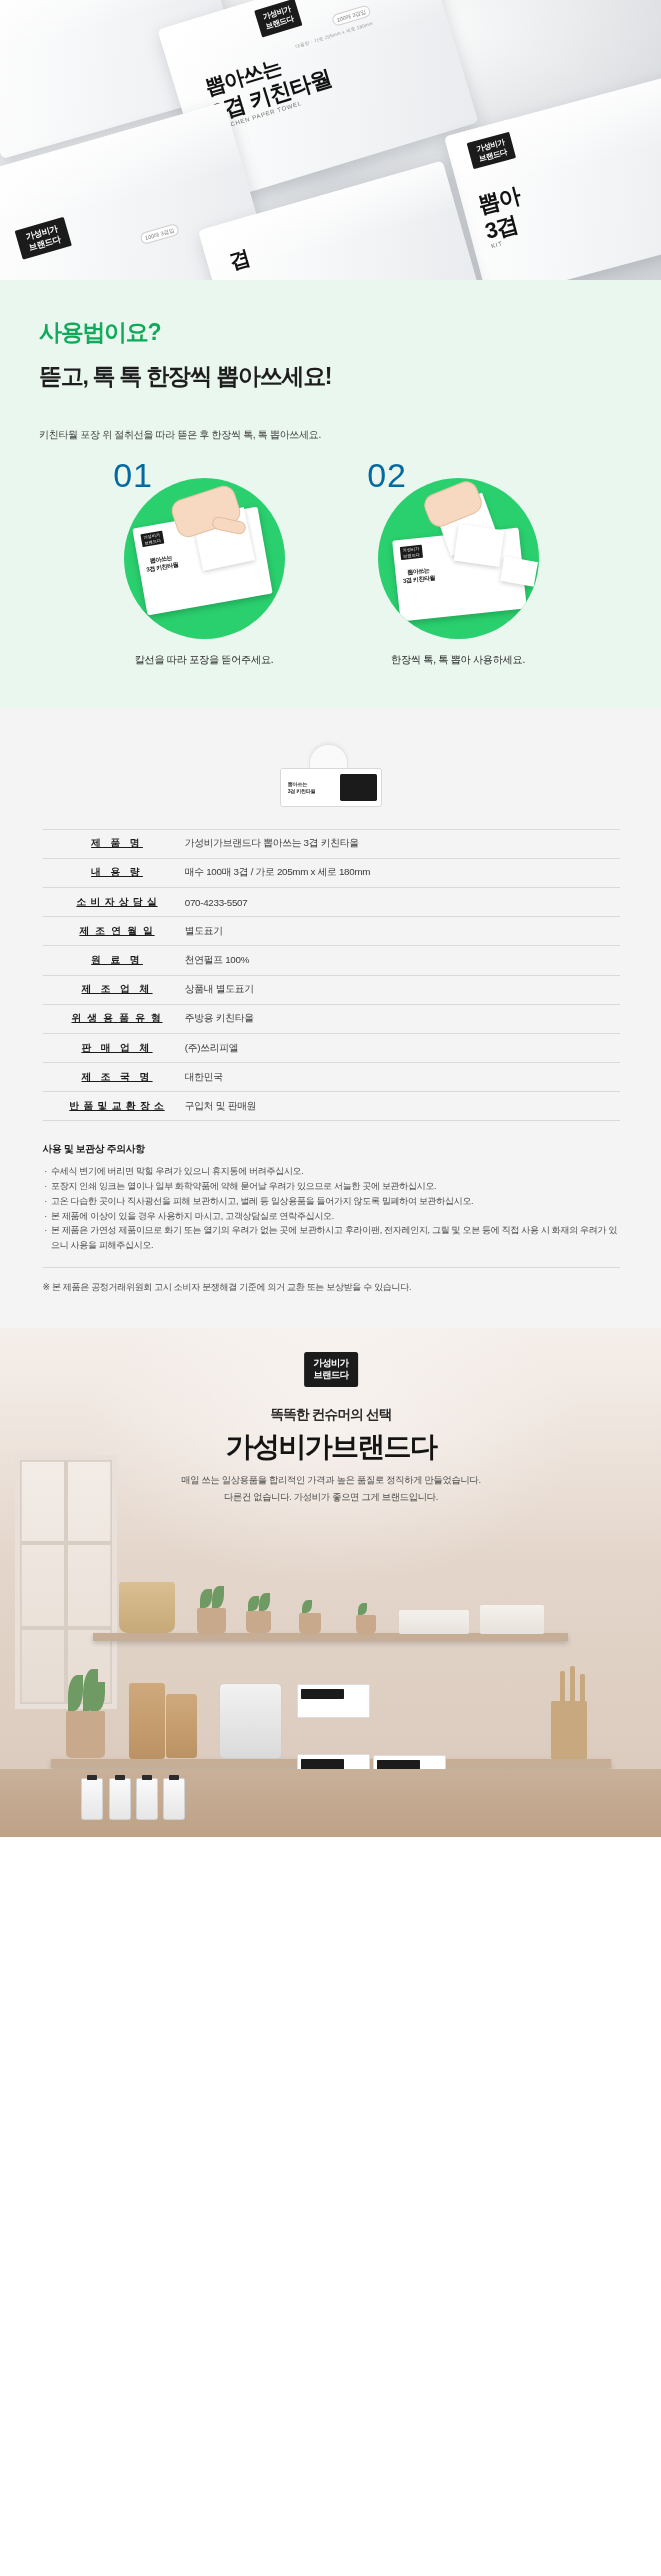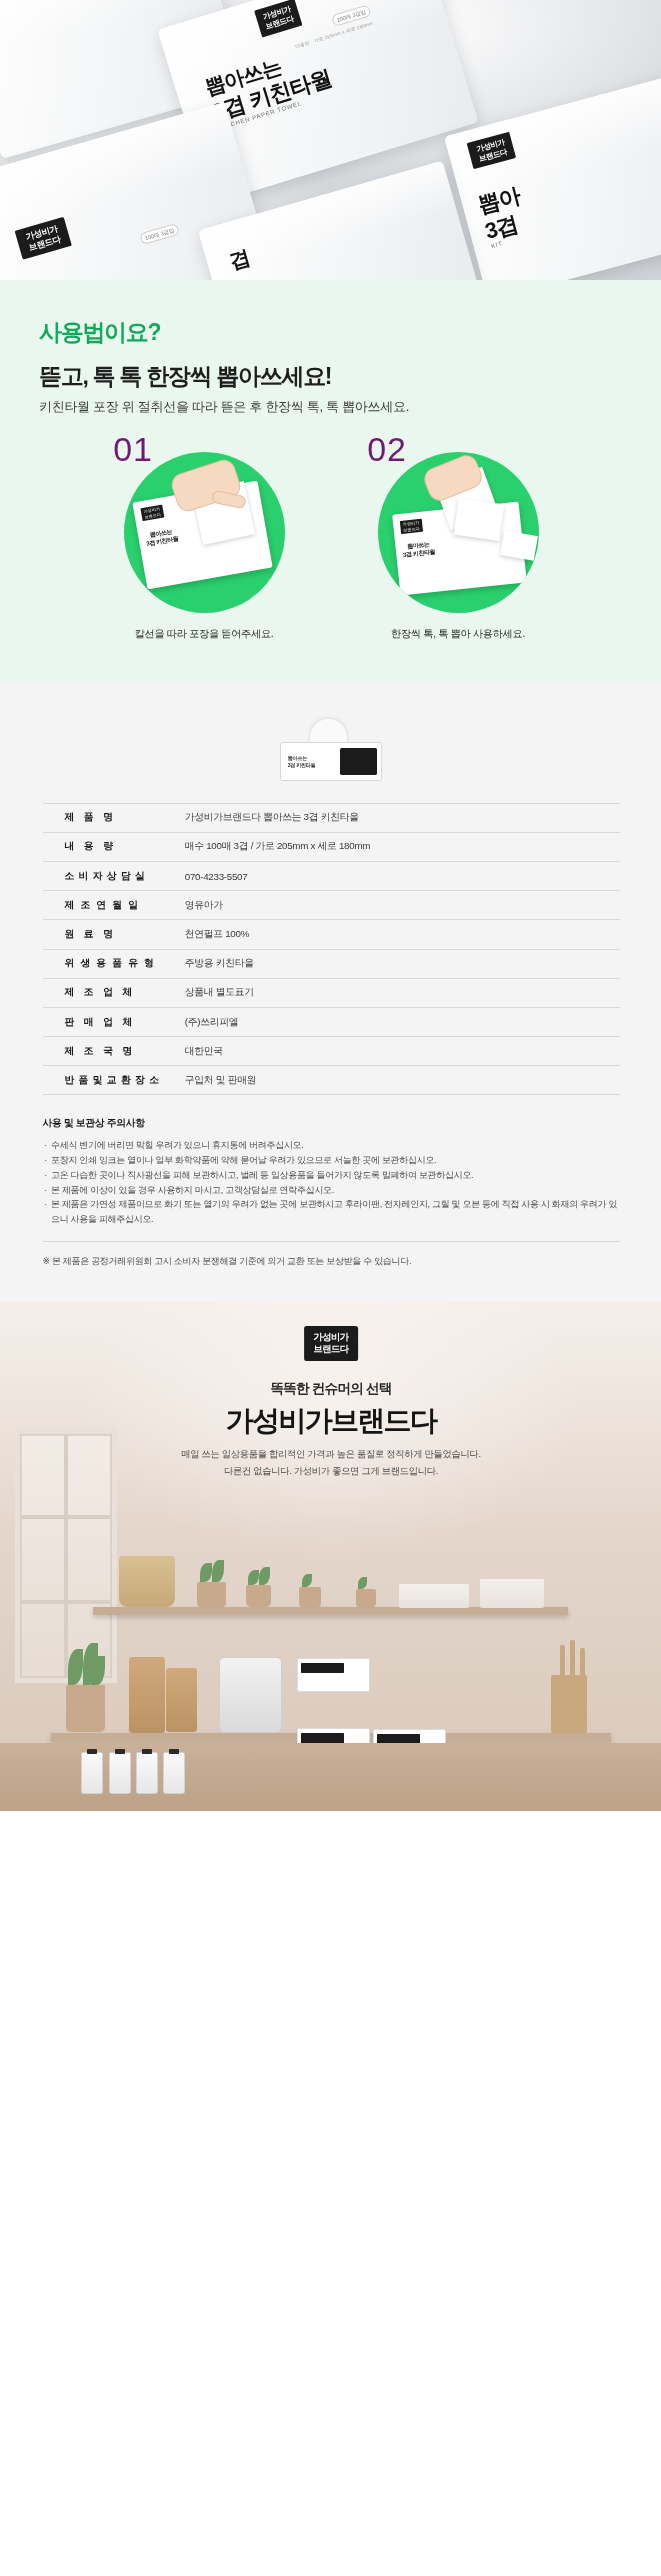--- a/index.html
+++ b/index.html
@@ -45,25 +45,25 @@
   .pack-chip {
     position: absolute; border: 0.8px solid #cfcfcf; color:#7a7a7a;
     font-size: 5.5px; padding: 1.7px 3.4px; border-radius: 6.8px; background:#fff;
   }
   .pack-foot { position:absolute; color:#9a9a9a; font-size:4.7px; letter-spacing:0.2px;}
 
   
   .howto { width: 662px; background: #eaf7ef; padding: 37px 39px 41px; }
   .howto h2 { font-size: 23px; color: #13a95c; font-weight: 800; letter-spacing: -1.3px; }
   .howto h3 { font-size: 23px; color: #1e1e1e; font-weight: 800; letter-spacing: -1.3px; margin-top: 13px; }
-  .howto p.lead { margin-top: 6px; font-size: 13px; color: #3c3c3c; letter-spacing: -0.3px; }
+  .howto p.lead { margin-top: 36px; font-size: 10px; color: #3c3c3c; letter-spacing: -0.3px; }
   .steps { display: flex; gap: 59px; justify-content: center; margin-top: 36px; }
   .step { width: 195px; text-align: center; position: relative; }
   .step .num {
-    position: absolute; left: 6.8px; top: -22px; font-size: 34px; color: #701a75;
+    position: absolute; left: 6.8px; top: -22px; font-size: 34px; color: #0369a1;
     font-weight: 300; letter-spacing: 0.8px;
   }
   .circle {
     width: 161px; height: 161px; border-radius: 50%; background: #2ad06e;
     margin: 0 auto; position: relative; overflow: hidden;
   }
   .mini-pack {
     position: absolute; background: #fff; border-radius: 2.5px;
     box-shadow: 0 2.5px 7.6px rgba(0,0,0,.22);
   }
@@ -92,22 +92,23 @@
   .box-illu .tissue {
     position: absolute; left: 29px; top: 0; width: 39px; height: 27px; background: #fafafa;
     border-radius: 50% 50% 0 0 / 70% 70% 0 0; box-shadow: 0 -1.7px 3.4px rgba(0,0,0,.05);
     border: 0.8px solid #e4e4e4; border-bottom: none;
   }
   .detail h2 { text-align: center; font-size: 22px; font-weight: 800; color: #1c1c1c; letter-spacing: -1.3px; margin-bottom: 22px; }
   table.spec { width: 577px; margin: 0 auto; border-collapse: collapse; font-size: 9.8px; color: #262626; }
   table.spec tr { border-top: 0.8px solid #d9d9d9; }
   table.spec tr:last-child { border-bottom: 0.8px solid #d9d9d9; }
   table.spec th {
-    width: 127px; text-align: left; padding: 7.6px 0 7.6px 22px; font-weight: 700; color: #1c1c1c;
+    width: 127px; text-align: center; padding: 7.6px 0 7.6px 22px; font-weight: 700; color: #1c1c1c;
     letter-spacing: 3.4px;
+    text-decoration: underline;
   }
   table.spec td { padding: 7.6px 0 7.6px 15.3px; letter-spacing: -0.3px; color: #3a3a3a; }
 
   .notice { width: 577px; margin: 22px auto 0; }
   .notice h4 { font-size: 9.8px; font-weight: 700; color: #1c1c1c; margin-bottom: 7.6px; letter-spacing: -0.3px; }
   .notice ul { list-style: none; }
   .notice li {
     font-size: 9px; color: #4a4a4a; line-height: 1.65; letter-spacing: -0.3px;
     padding-left: 8.5px; position: relative;
   }
@@ -272,33 +273,33 @@
         <tr>
           <th>내 용 량</th>
           <td>매수 100매 3겹 / 가로 205mm x 세로 180mm</td>
         </tr>
         <tr>
           <th style="letter-spacing:0.8px;">소 비 자 상 담 실</th>
           <td>070-4233-5507</td>
         </tr>
         <tr>
           <th style="letter-spacing:1.7px;">제 조 연 월 일</th>
-          <td>영유아가</td>
+          <td>별도표기</td>
         </tr>
         <tr>
           <th>원 료 명</th>
           <td>천연펄프 100%</td>
         </tr>
         <tr>
+          <th>제 조 업 체</th>
+          <td>상품내 별도표기</td>
+        </tr>
+        <tr>
           <th style="letter-spacing:1.7px;">위 생 용 품 유 형</th>
           <td>주방용 키친타올</td>
-        </tr>
-        <tr>
-          <th>제 조 업 체</th>
-          <td>상품내 별도표기</td>
         </tr>
         <tr>
           <th>판 매 업 체</th>
           <td>(주)쓰리피엘</td>
         </tr>
         <tr>
           <th>제 조 국 명</th>
           <td>대한민국</td>
         </tr>
         <tr>

